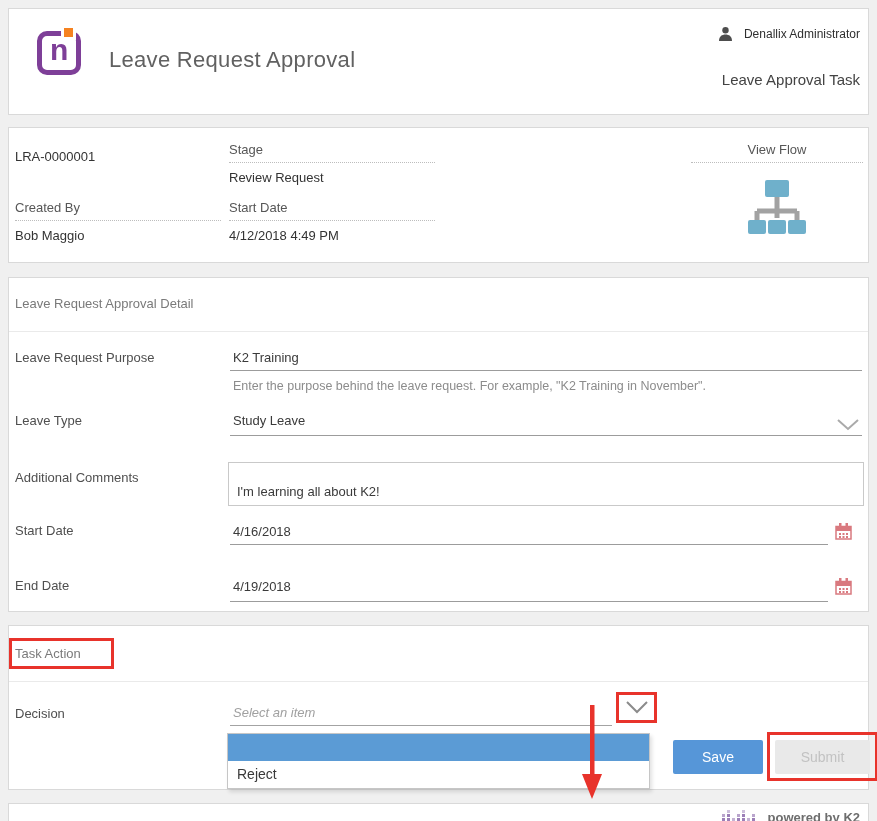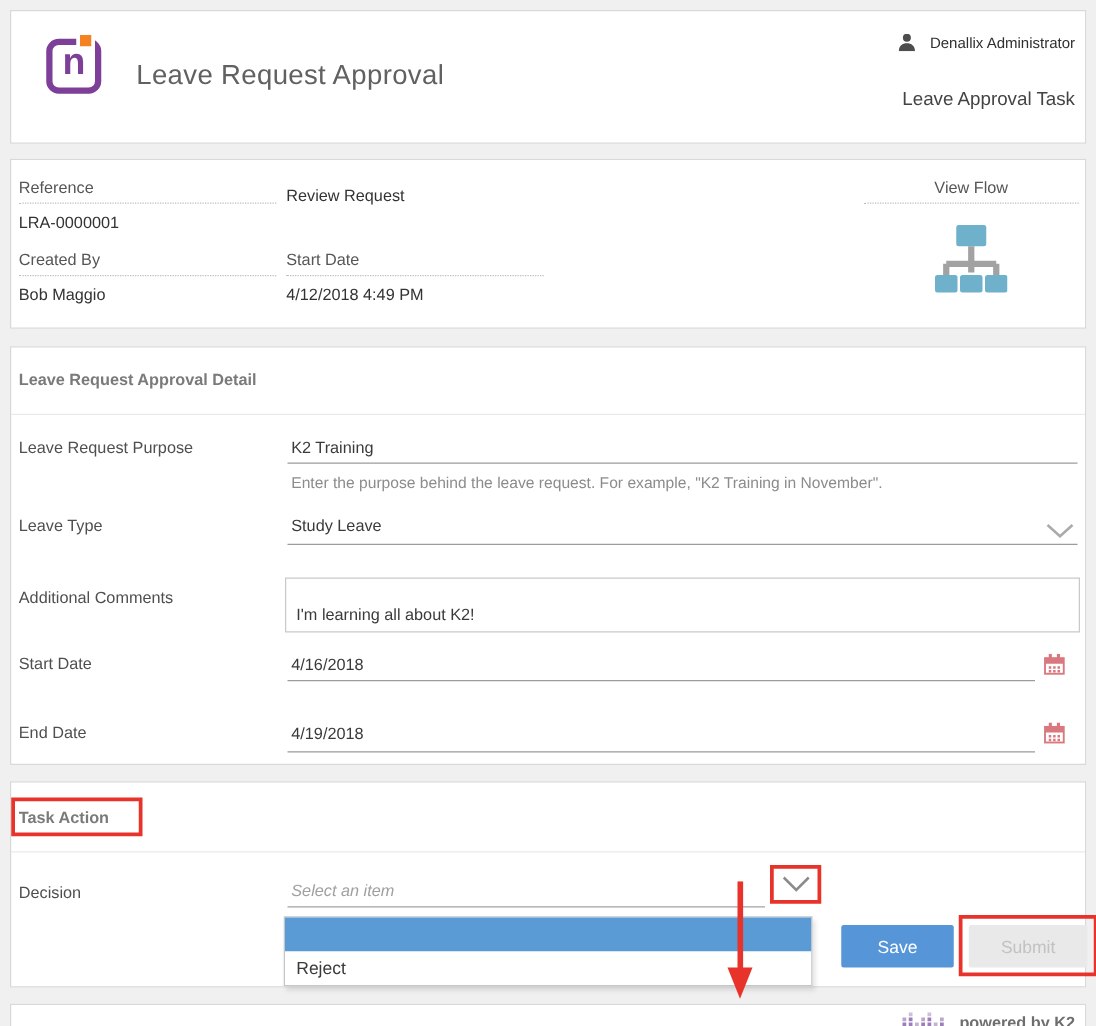--- a/index.html
+++ b/index.html
@@ -30,21 +30,21 @@
   .c-ref{left:6px;top:14px;width:206px;}
   .c-stage{left:220px;top:14px;width:206px;}
   .c-state{left:435px;top:14px;width:222px;}
   .c-flow{left:682px;top:14px;width:172px;}
   .c-flow .lbl{text-align:center;}
   .c-created{left:6px;top:72px;width:206px;}
   .c-startdt{left:220px;top:72px;width:206px;}
   .flow-btn{position:absolute;left:682px;top:52px;width:172px;text-align:center;cursor:pointer;}
 
   
-  .sec-title{position:absolute;left:6px;font-weight:bold;font-size:13px;color:#7a7a7a;}
+  .sec-title{position:absolute;left:6px;font-weight:normal;font-size:13px;color:#7a7a7a;}
   .divider{position:absolute;left:0;width:100%;border-top:1px solid #eaeaea;}
   .flabel{position:absolute;left:6px;font-size:13px;color:#4f4f4f;}
   .uline{position:absolute;left:221px;width:632px;border-bottom:1px solid #9c9c9c;
     font-size:13px;color:#3a3a3a;padding-left:3px;box-sizing:border-box;cursor:text;}
   .uline .txt{line-height:22px;display:inline-block;}
   .helper{position:absolute;left:224px;top:101px;font-size:12.5px;color:#8c8c8c;}
   .combo-chevron{position:absolute;right:2px;top:8px;}
   .comments-box{position:absolute;left:219px;top:184px;width:636px;height:30px;
     border:1px solid #c9c9c9;font-size:13px;color:#3a3a3a;padding:21px 8px;box-sizing:border-box;cursor:text;}
   .cal-icon{position:absolute;left:826px;cursor:pointer;}
@@ -91,24 +91,24 @@
       <circle cx="6.5" cy="3.2" r="3.2" fill="#4d4d4d"></circle>
       <path d="M0 14 C0 9.5 3 7.5 6.5 7.5 C10 7.5 13 9.5 13 14 Z" fill="#4d4d4d"></path>
     </svg>
     <span>Denallix Administrator</span>
   </div>
   <div class="task-label">Leave Approval Task</div>
 </div>
 
 <div class="panel" id="panel-info">
   <div class="cell c-ref">
-    <div class="lbl">Reference</div>
     <div class="val">LRA-0000001</div>
   </div>
   <div class="cell c-stage">
+    <div class="lbl">Stage</div>
     <div class="val">Review Request</div>
   </div>
   <div class="cell c-flow">
     <div class="lbl">View Flow</div>
   </div>
   <div class="cell c-created">
     <div class="lbl">Created By</div>
     <div class="val">Bob Maggio</div>
   </div>
   <div class="cell c-startdt">

